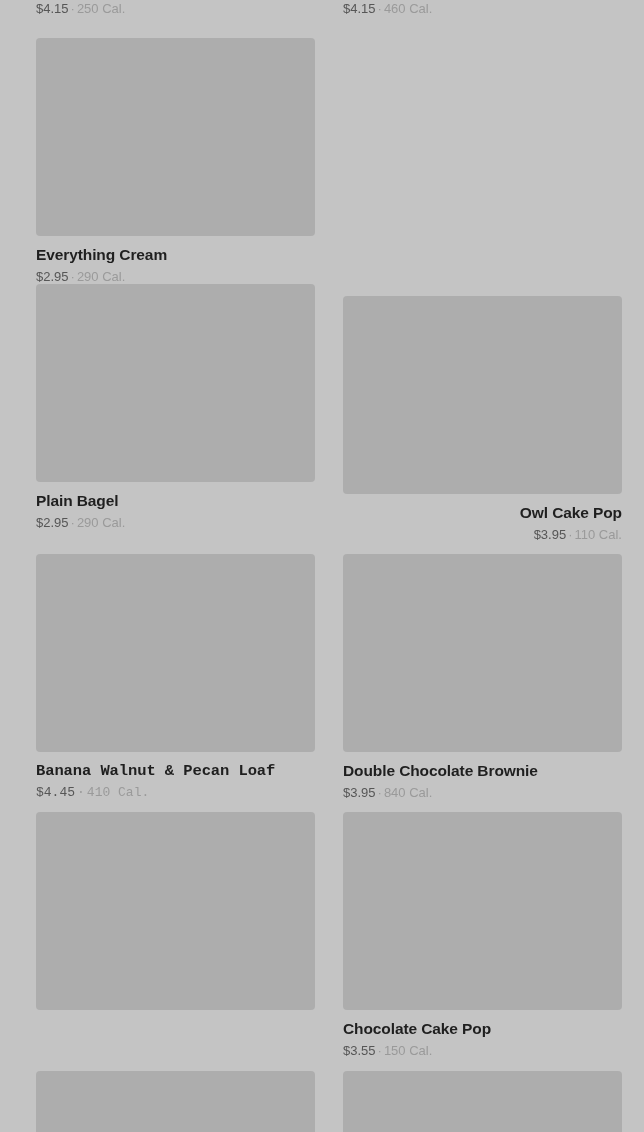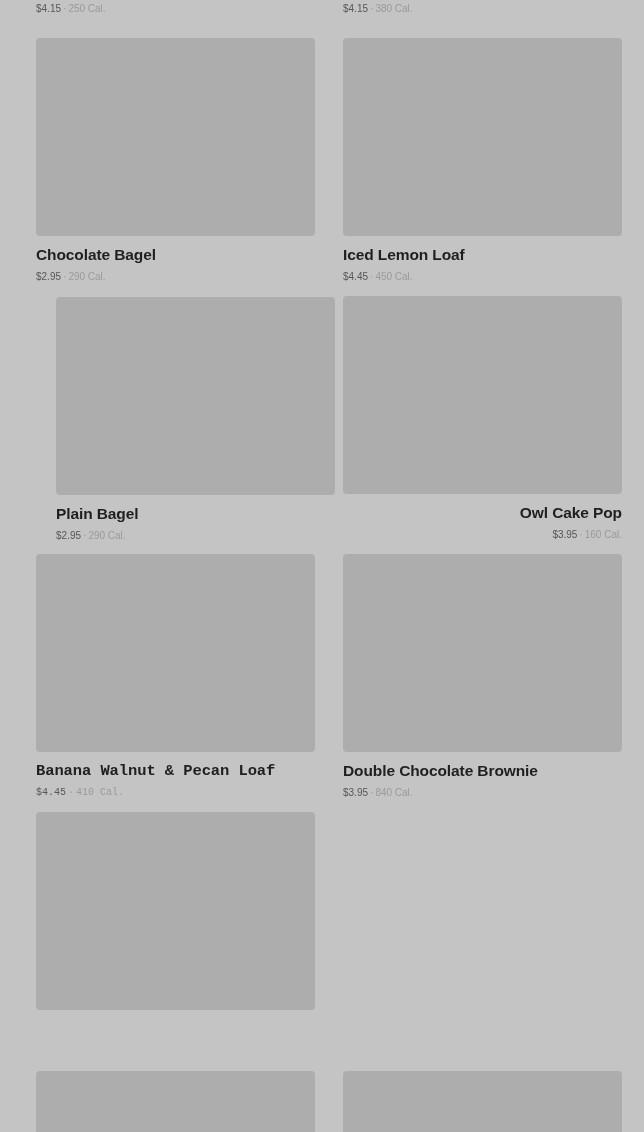--- a/index.html
+++ b/index.html
@@ -28,21 +28,21 @@
   .card-title {
     font-size:15.5px;
     font-weight:600;
     color:#1f1f1f;
     letter-spacing:-0.1px;
     line-height:18px;
     white-space:nowrap;
   }
   .card-meta {
     margin-top:6px;
-    font-size:10px;
+    font-size:13px;
     font-weight:400;
     color:#8c8c8c;
     line-height:14px;
     white-space:nowrap;
   }
   .meta-price { color:#565656; }
   .meta-sep { color:#9a9a9a; padding:0 2px; }
   .meta-cal { color:#9a9a9a; }
   
   .partial-top .card-meta { margin-top:0; }
@@ -56,61 +56,52 @@
     <div class="card-body">
       <div class="card-meta">
         <span class="meta-price">$4.15</span><span class="meta-sep">·</span><span class="meta-cal">250 Cal.</span>
       </div>
     </div>
   </div>
 
   <div class="product-card partial-top" style="left:343px; top:-8px;">
     <div class="card-body">
       <div class="card-meta">
-        <span class="meta-price">$4.15</span><span class="meta-sep">·</span><span class="meta-cal">380 Cal.</span>
+        <span class="meta-price">$4.15</span><span class="meta-sep">·</span><span class="meta-cal">460 Cal.</span>
       </div>
     </div>
   </div>
 
   <div class="product-card" style="left:36px; top:38px;">
     <div class="card-image"></div>
     <div class="card-body">
-      <div class="card-title">Chocolate Bagel</div>
+      <div class="card-title">Everything Cream</div>
       <div class="card-meta">
         <span class="meta-price">$2.95</span><span class="meta-sep">·</span><span class="meta-cal">290 Cal.</span>
       </div>
     </div>
   </div>
 
-  <div class="product-card" style="left:343px; top:38px;">
-    <div class="card-image"></div>
-    <div class="card-body">
-      <div class="card-title">Iced Lemon Loaf</div>
-      <div class="card-meta">
-        <span class="meta-price">$4.45</span><span class="meta-sep">·</span><span class="meta-cal">450 Cal.</span>
-      </div>
-    </div>
-  </div>
 
-  <div class="product-card" style="left:36px; top:297px;margin-left:20px;">
+  <div class="product-card" style="left:36px; top:284px;">
     <div class="card-image"></div>
     <div class="card-body">
       <div class="card-title">Plain Bagel</div>
       <div class="card-meta">
         <span class="meta-price">$2.95</span><span class="meta-sep">·</span><span class="meta-cal">290 Cal.</span>
       </div>
     </div>
   </div>
 
   <div class="product-card" style="left:343px; top:296px;text-align:right;">
     <div class="card-image"></div>
     <div class="card-body">
       <div class="card-title">Owl Cake Pop</div>
       <div class="card-meta">
-        <span class="meta-price">$3.95</span><span class="meta-sep">·</span><span class="meta-cal">160 Cal.</span>
+        <span class="meta-price">$3.95</span><span class="meta-sep">·</span><span class="meta-cal">110 Cal.</span>
       </div>
     </div>
   </div>
 
   <div class="product-card" style="left:36px; top:554px;font-family:Liberation Mono, monospace;">
     <div class="card-image"></div>
     <div class="card-body">
       <div class="card-title">Banana Walnut &amp; Pecan Loaf</div>
       <div class="card-meta">
         <span class="meta-price">$4.45</span><span class="meta-sep">·</span><span class="meta-cal">410 Cal.</span>
@@ -125,20 +116,29 @@
       <div class="card-meta">
         <span class="meta-price">$3.95</span><span class="meta-sep">·</span><span class="meta-cal">840 Cal.</span>
       </div>
     </div>
   </div>
 
   <div class="product-card" style="left:36px; top:812px;">
     <div class="card-image"></div>
   </div>
 
+  <div class="product-card" style="left:343px; top:812px;">
+    <div class="card-image"></div>
+    <div class="card-body">
+      <div class="card-title">Chocolate Cake Pop</div>
+      <div class="card-meta">
+        <span class="meta-price">$3.55</span><span class="meta-sep">·</span><span class="meta-cal">150 Cal.</span>
+      </div>
+    </div>
+  </div>
 
   <div class="product-card" style="left:36px; top:1071px;">
     <div class="card-image"></div>
   </div>
 
   <div class="product-card" style="left:343px; top:1071px;">
     <div class="card-image"></div>
   </div>
 
 </div>

